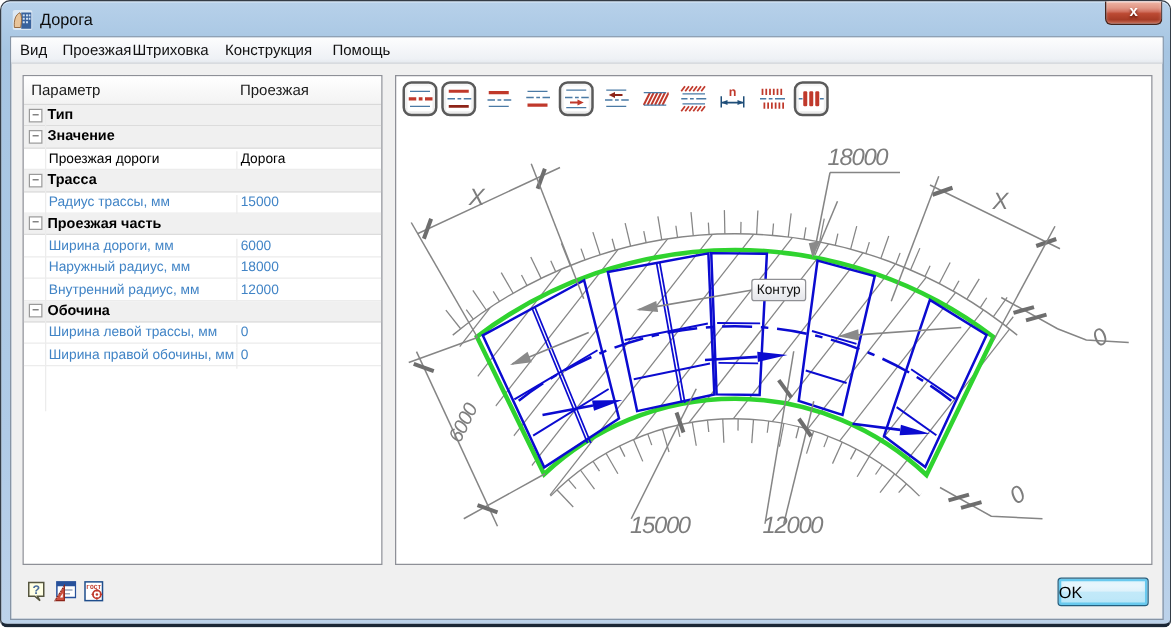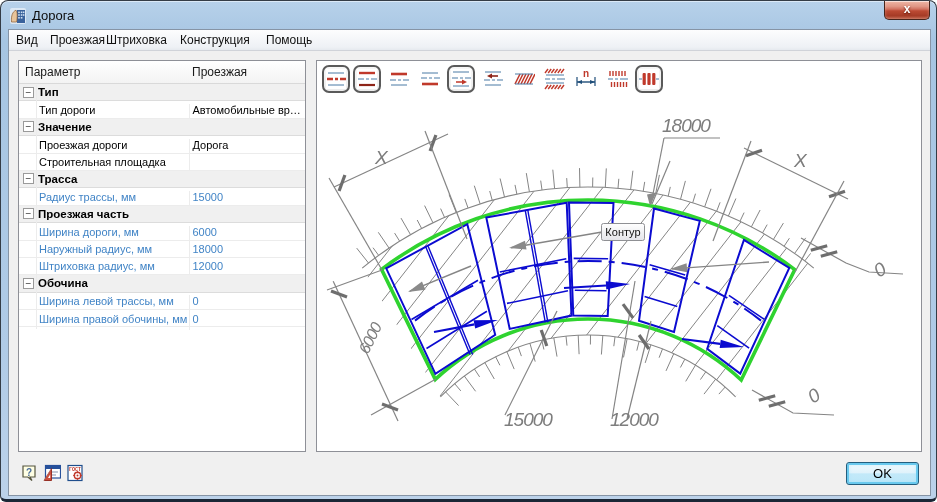--- a/index.html
+++ b/index.html
@@ -27,21 +27,21 @@
 .gutter { position:absolute; left:17px; top:24px; height:244px; width:0; border-right:1px solid #ececec; }
 #rpanel { position:absolute; left:307px; top:30px; width:606px; height:392px; background:#fff; border:1px solid #8e9097; }
 .tbtn { position:absolute; top:4px; width:28px; height:28px; border-radius:6px; }
 .tbtn svg { position:absolute; left:3px; top:3px; }
 .tbtn.sel { background:linear-gradient(#f7f7f7,#ebebeb); border:2px solid #5a5a5a; border-radius:7px; }
 .tbtn.sel svg { left:1px; top:1px; }
 #drawing { position:absolute; left:0px; top:36px; width:604px; height:354px; }
 .dimtxt { font:italic 19px "Liberation Sans",sans-serif; letter-spacing:-1px; fill:#7d7d7d; }
 #okbtn { position:absolute; left:837px; top:432px; width:73px; height:23px; border-radius:3px; border:1px solid #235e7e;
   background:linear-gradient(180deg,#f4fbfe,#dff2fb 46%,#c2e9f9 52%,#bce7f8); box-shadow:inset 0 0 0 2px #69c9ee, inset 0 0 5px #9edef5;
-  text-align:center; font-size:13px; color:#000; line-height:21px; }
+  font-size:13px; color:#000; line-height:21px; }
 .fic { position:absolute; top:434px; width:18px; height:18px; }
 </style></head>
 <body>
 <div id="win">
   <svg id="ticon" viewBox="0 0 16 16">
       <rect x="0" y="0" width="16" height="16" rx="2" fill="#dce8f4"></rect>
       <rect x="7" y="2" width="8" height="13" fill="#39629c"></rect>
       <rect x="8.2" y="3.5" width="1.6" height="1.6" fill="#cfe0f2"></rect>
       <rect x="10.8" y="3.5" width="1.6" height="1.6" fill="#cfe0f2"></rect>
       <rect x="13" y="3.5" width="1.4" height="1.6" fill="#cfe0f2"></rect>
@@ -66,36 +66,28 @@
     </div>
     <div id="grid">
       <div class="ghead">
           <div style="left:6px">Параметр</div>
           <div style="left:173px">Проезжая</div>
         </div>
       <div class="grow">
           <span class="minus">−</span>
           <b>Тип</b>
         </div>
-<div class="drow ">
-          <div class="dl">Тип дороги</div>
-          <div class="dv">Автомобильные вр…</div>
-        </div>
 <div class="grow">
           <span class="minus">−</span>
           <b>Значение</b>
         </div>
 <div class="drow ">
           <div class="dl">Проезжая дороги</div>
           <div class="dv">Дорога</div>
         </div>
-<div class="drow ">
-          <div class="dl">Строительная площадка</div>
-          <div class="dv"></div>
-        </div>
 <div class="grow">
           <span class="minus">−</span>
           <b>Трасса</b>
         </div>
 <div class="drow blue">
           <div class="dl">Радиус трассы, мм</div>
           <div class="dv">15000</div>
         </div>
 <div class="grow">
           <span class="minus">−</span>
@@ -103,21 +95,21 @@
         </div>
 <div class="drow blue">
           <div class="dl">Ширина дороги, мм</div>
           <div class="dv">6000</div>
         </div>
 <div class="drow blue">
           <div class="dl">Наружный радиус, мм</div>
           <div class="dv">18000</div>
         </div>
 <div class="drow blue">
-          <div class="dl">Штриховка радиус, мм</div>
+          <div class="dl">Внутренний радиус, мм</div>
           <div class="dv">12000</div>
         </div>
 <div class="grow">
           <span class="minus">−</span>
           <b>Обочина</b>
         </div>
 <div class="drow blue">
           <div class="dl">Ширина левой трассы, мм</div>
           <div class="dv">0</div>
         </div>

